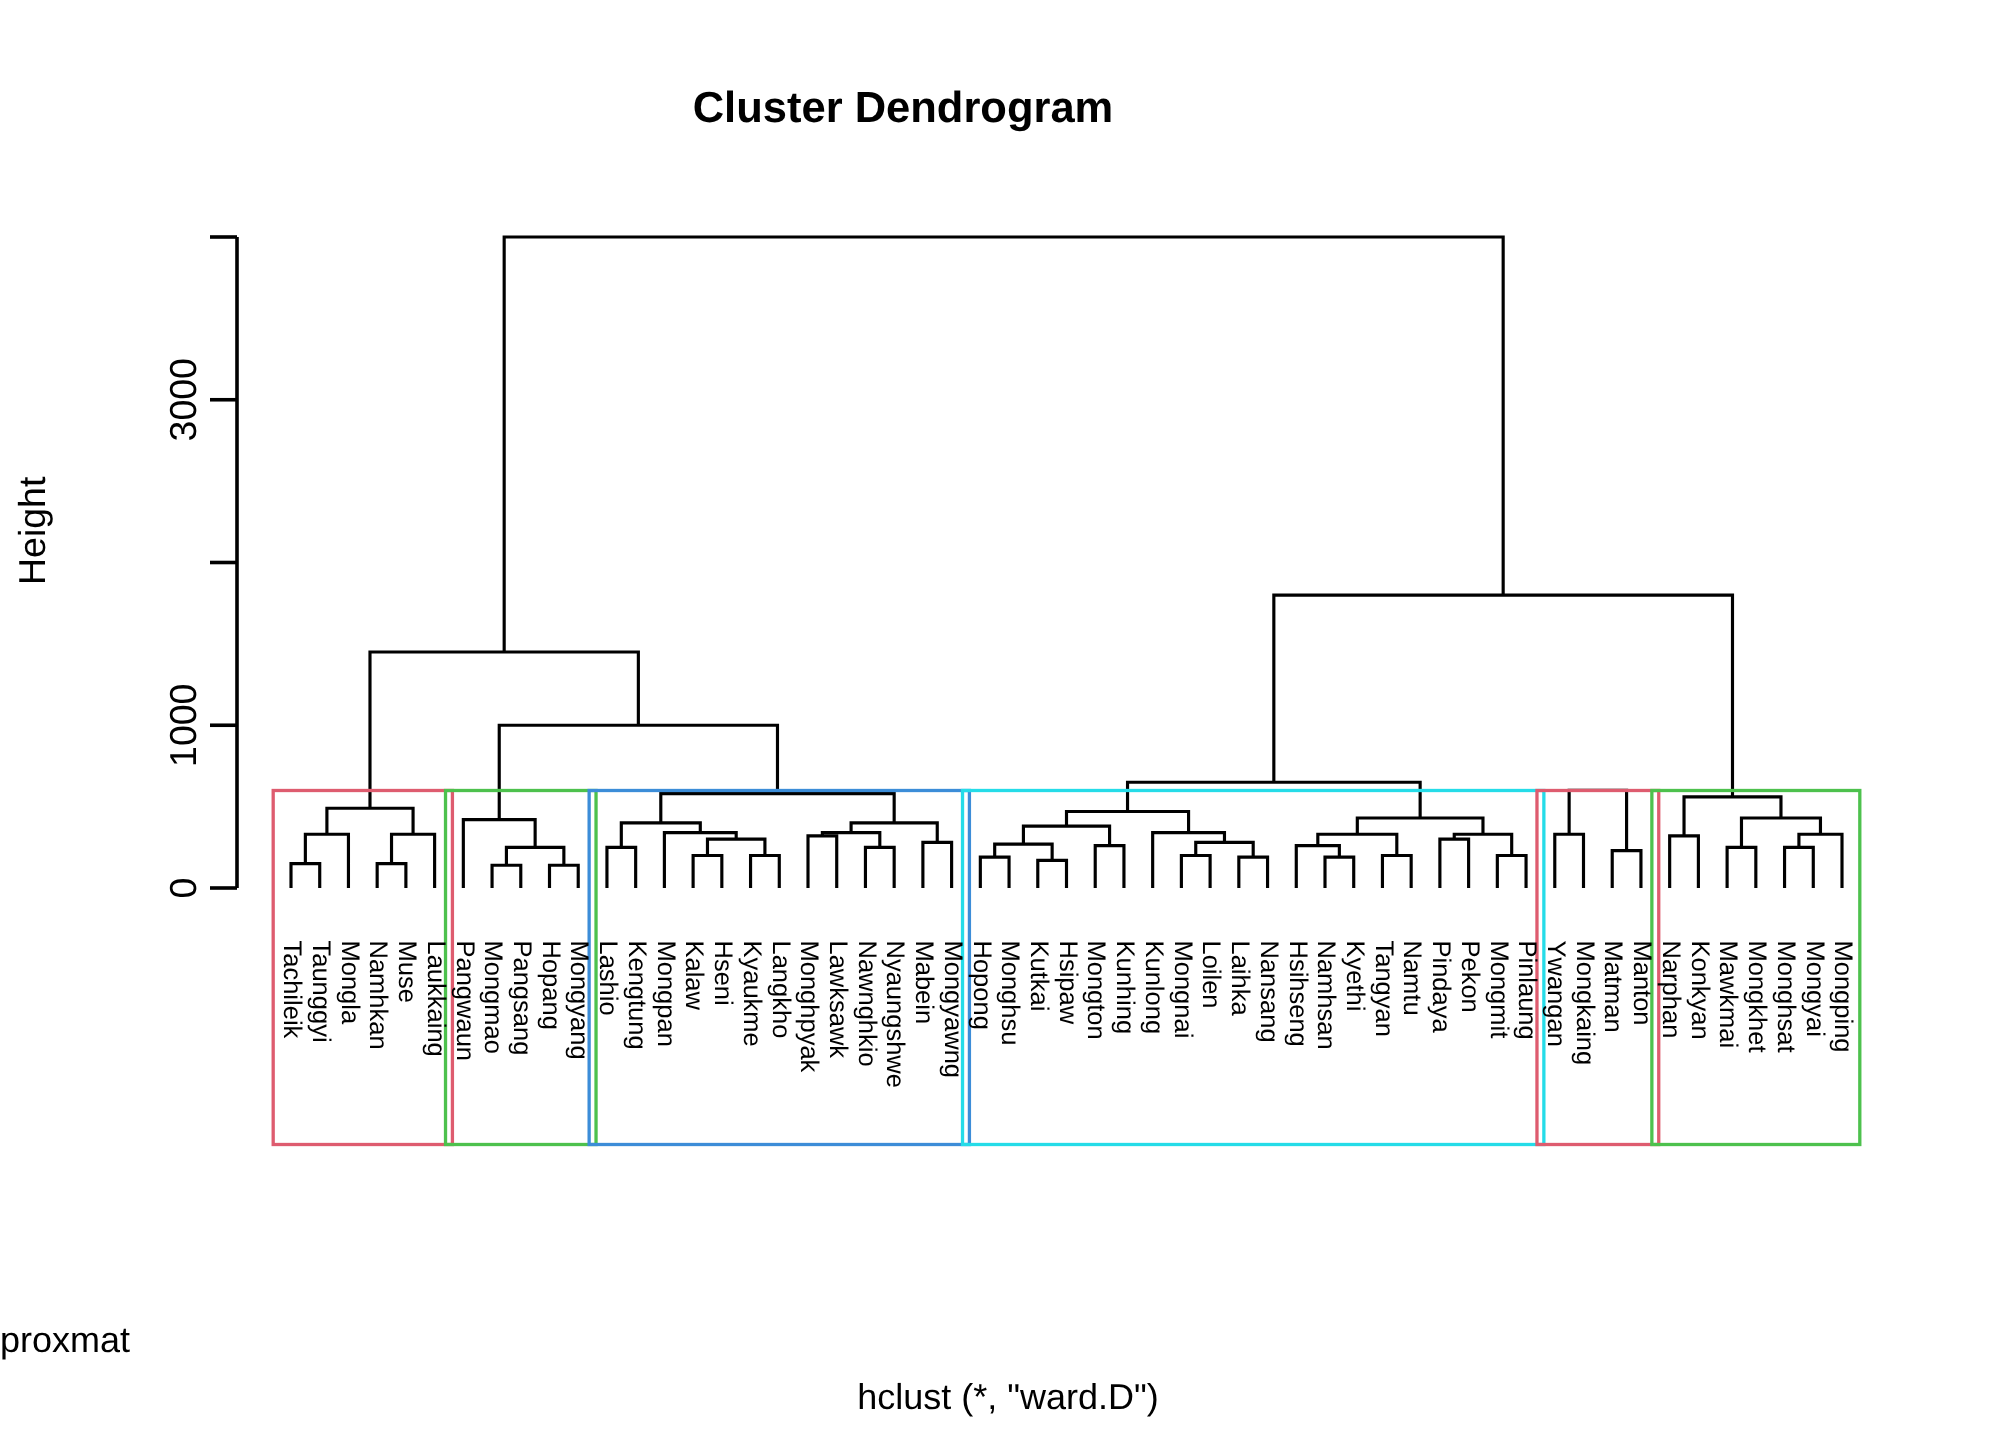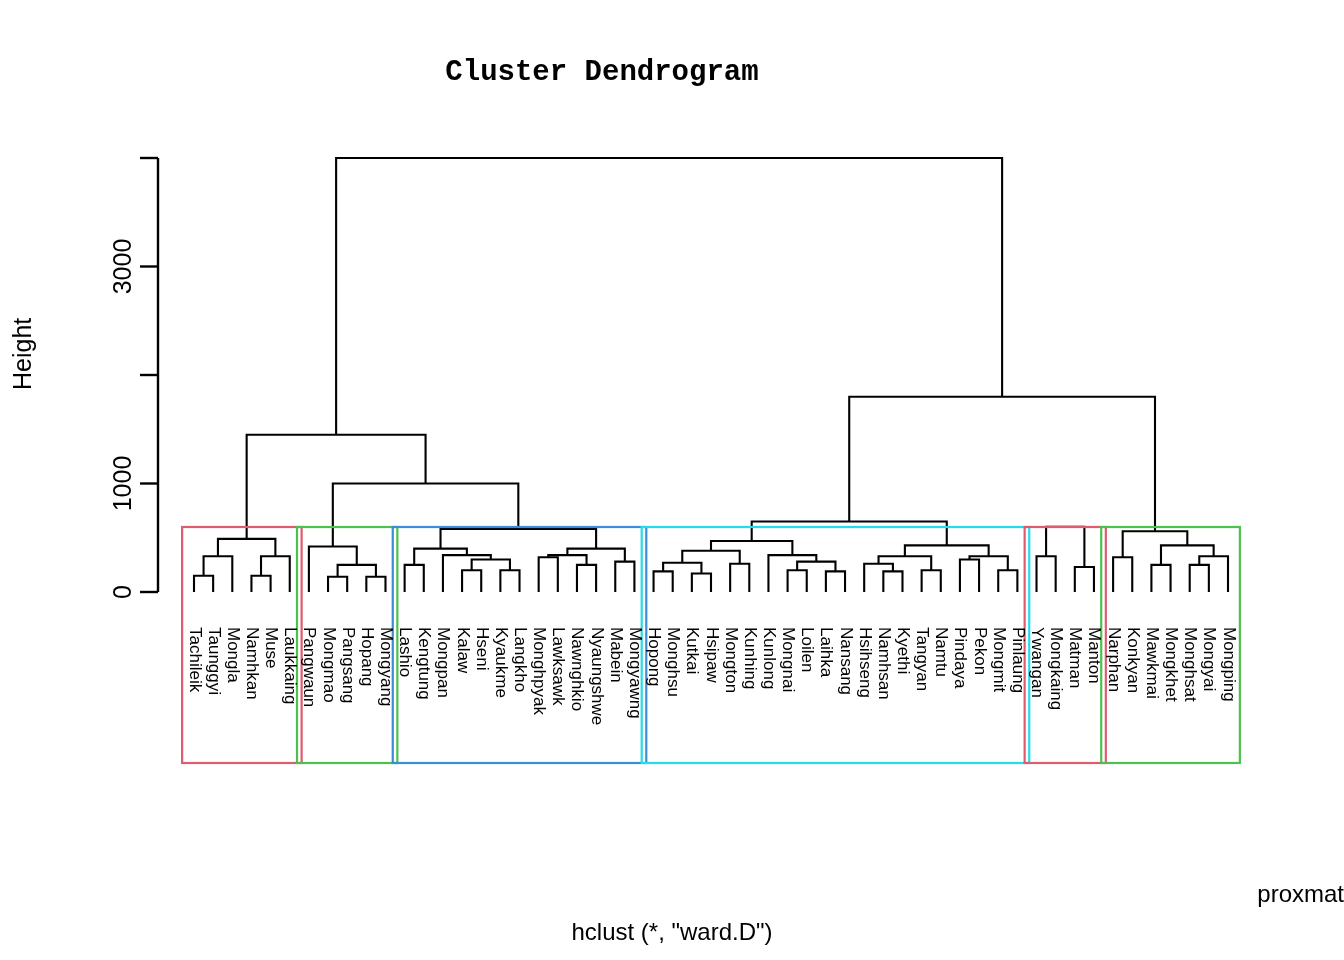--- a/index.html
+++ b/index.html
@@ -22,38 +22,37 @@
     height: 960px;
   }
   .plot-title {
     position: absolute;
     left: 0; top: 56px;
     width: 1204px;
     text-align: center;
     font-size: 29px;
     font-weight: bold;
     letter-spacing: 0px;
-    font-family: Liberation Mono, monospace;
   }
   .axis-title {
     position: absolute;
     left: 8px;
     top: 330px;
     width: 60px;
     font-size: 25px;
     transform: rotate(-90deg);
     transform-origin: 30px 30px;
     text-align: center;
     white-space: nowrap;
   }
   .xlab-1 {
     position: absolute;
     left: 0; top: 880px;
     width: 1344px;
-    text-align: right;
+    text-align: left;
     font-size: 24px;
   }
   .xlab-2 {
     position: absolute;
     left: 0; top: 918px;
     width: 1344px;
     text-align: center;
     font-size: 24px;
   }
   svg { display: block; }

